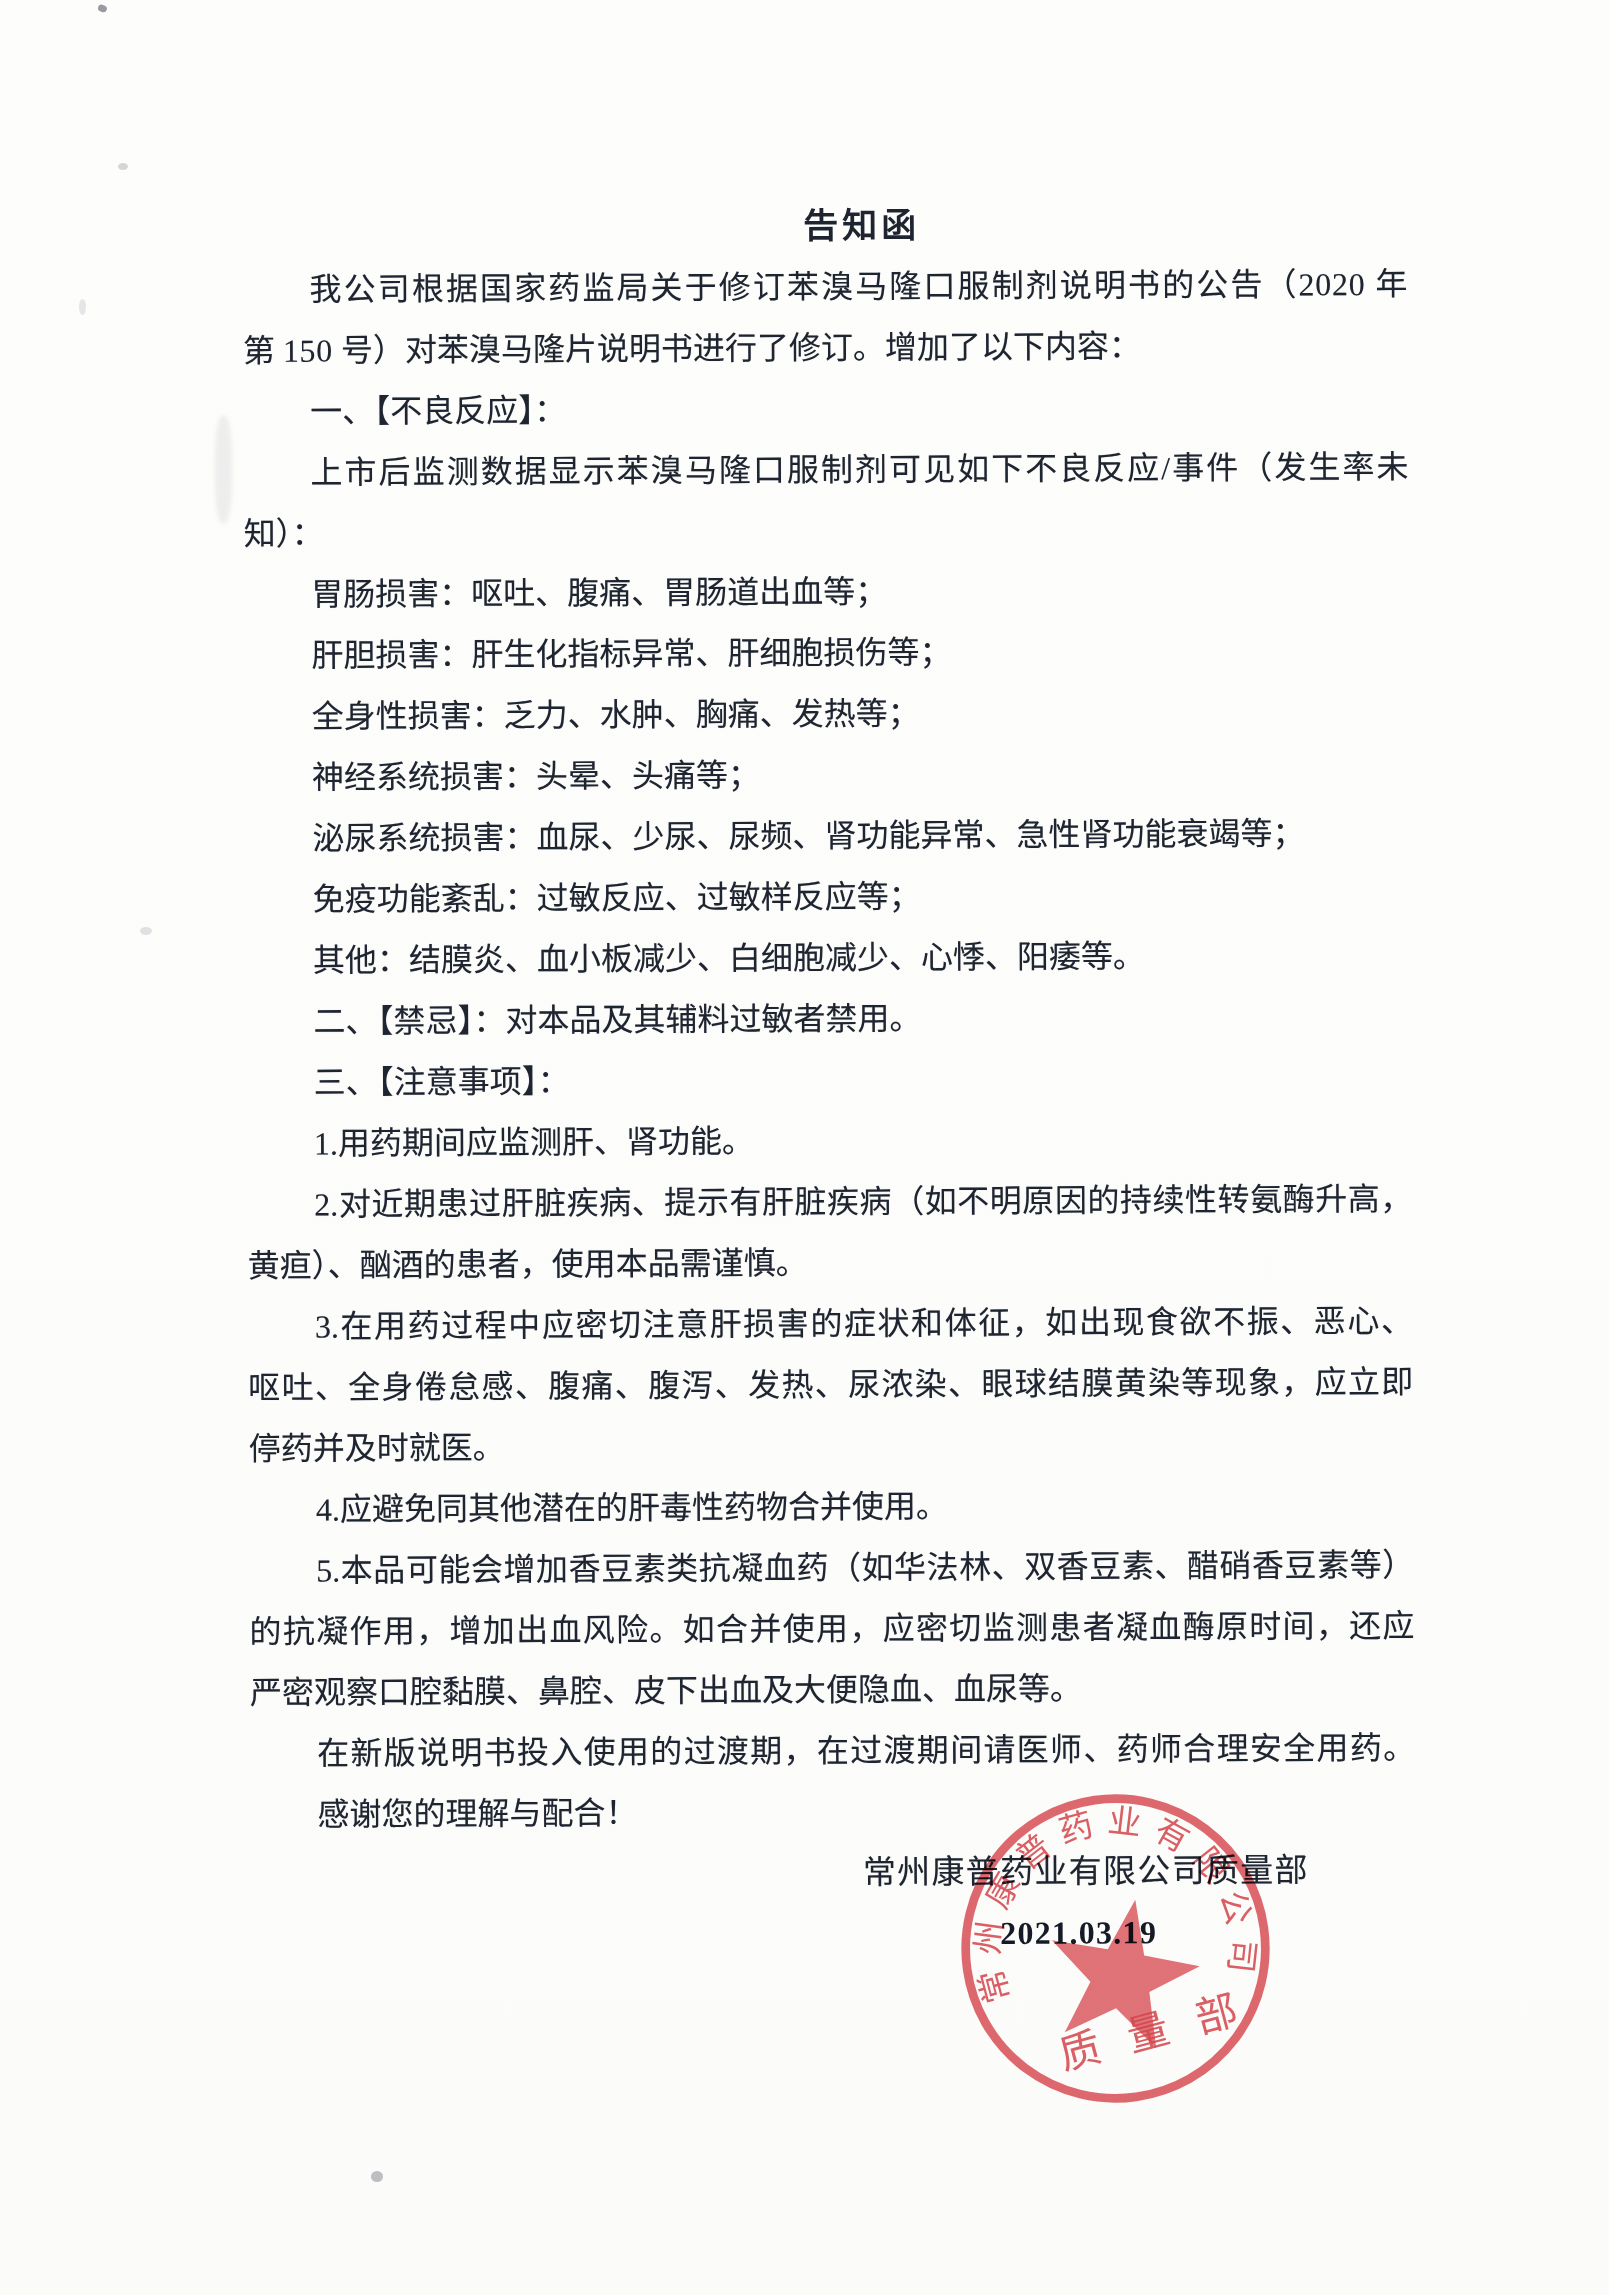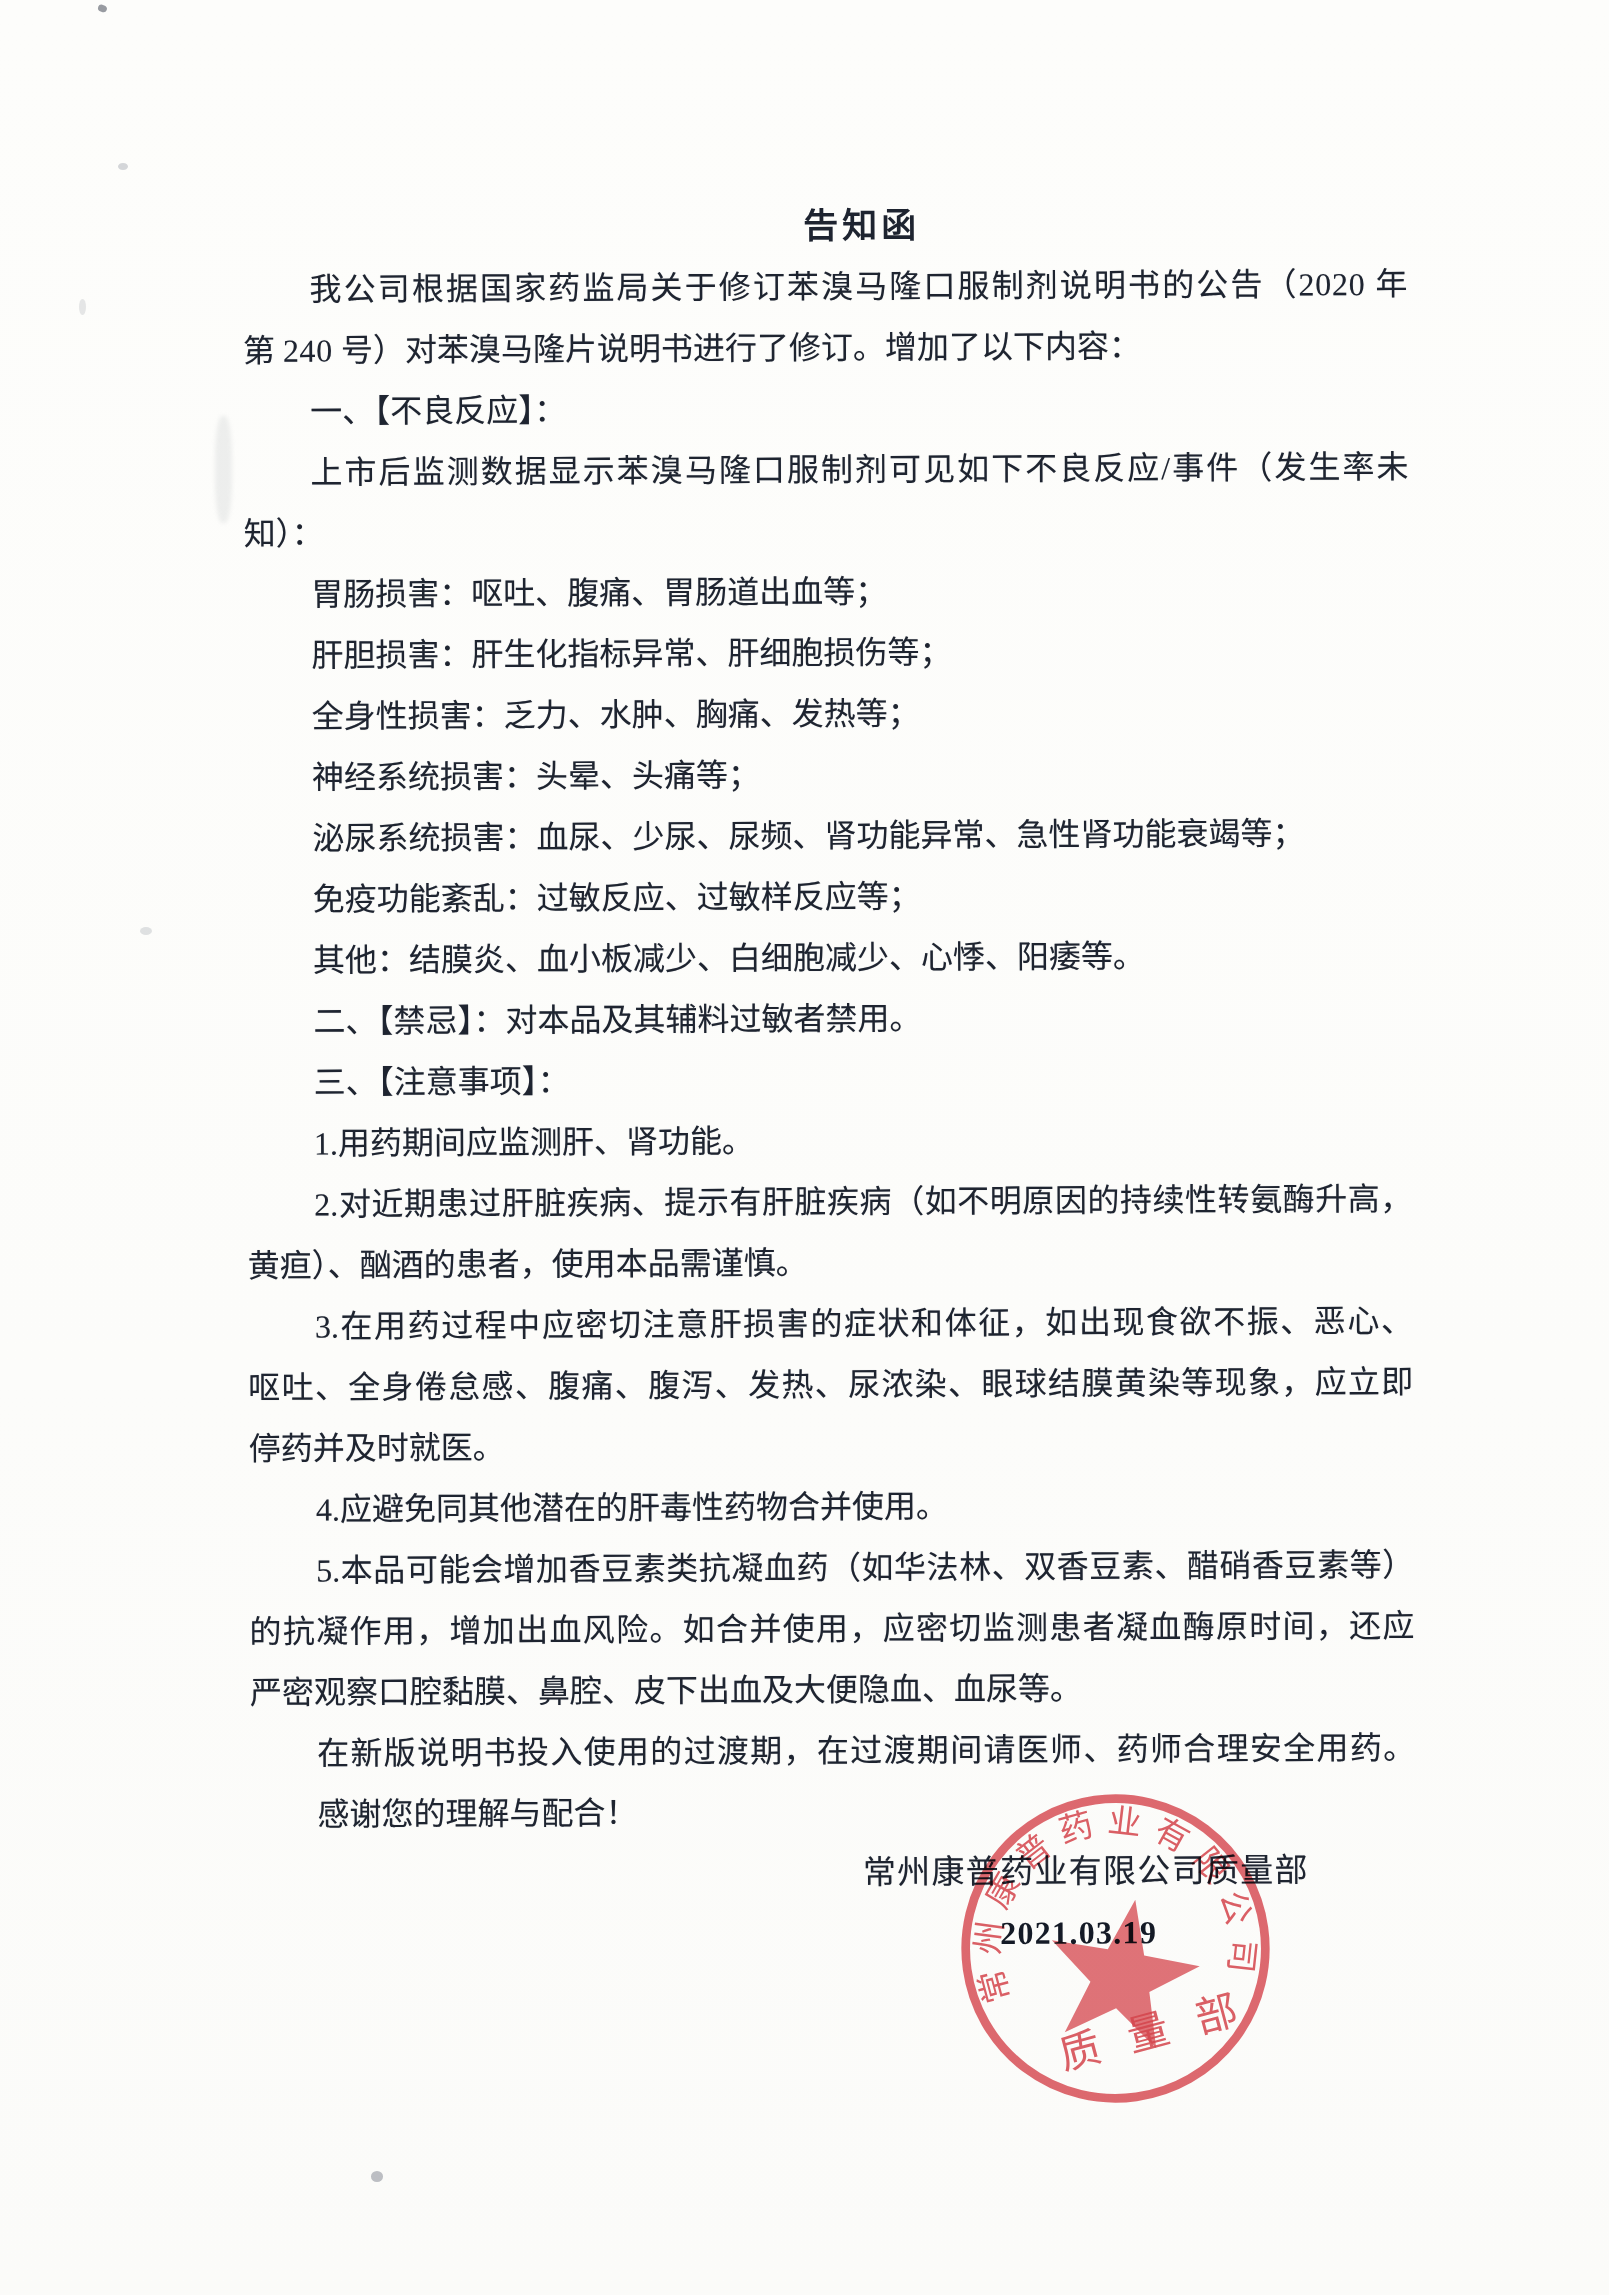--- a/index.html
+++ b/index.html
@@ -82,21 +82,21 @@
   <div class="speck s3"></div>
   <div class="speck s4"></div>
   <div class="speck s5"></div>
   <div class="speck s6"></div>
 
   <div class="content">
     <h1 class="title">告知函</h1>
 
     <div class="line ind full"><span>我公司根据国家药监局关于修订苯溴马隆口服制剂说明书的公告（</span><span class="num">2020</span><span> 年</span></div>
 
-    <div class="line"><span>第 </span><span class="num">240</span><span> 号）对苯溴马隆片说明书进行了修订。增加了以下内容：</span></div>
+    <div class="line"><span>第 </span><span class="num">150</span><span> 号）对苯溴马隆片说明书进行了修订。增加了以下内容：</span></div>
 
     <div class="line ind">一、【不良反应】：</div>
     <div class="line ind full">上市后监测数据显示苯溴马隆口服制剂可见如下不良反应/事件（发生率未</div>
     <div class="line">知）：</div>
     <div class="line ind">胃肠损害：呕吐、腹痛、胃肠道出血等；</div>
     <div class="line ind">肝胆损害：肝生化指标异常、肝细胞损伤等；</div>
     <div class="line ind">全身性损害：乏力、水肿、胸痛、发热等；</div>
     <div class="line ind">神经系统损害：头晕、头痛等；</div>
     <div class="line ind">泌尿系统损害：血尿、少尿、尿频、肾功能异常、急性肾功能衰竭等；</div>
     <div class="line ind">免疫功能紊乱：过敏反应、过敏样反应等；</div>

